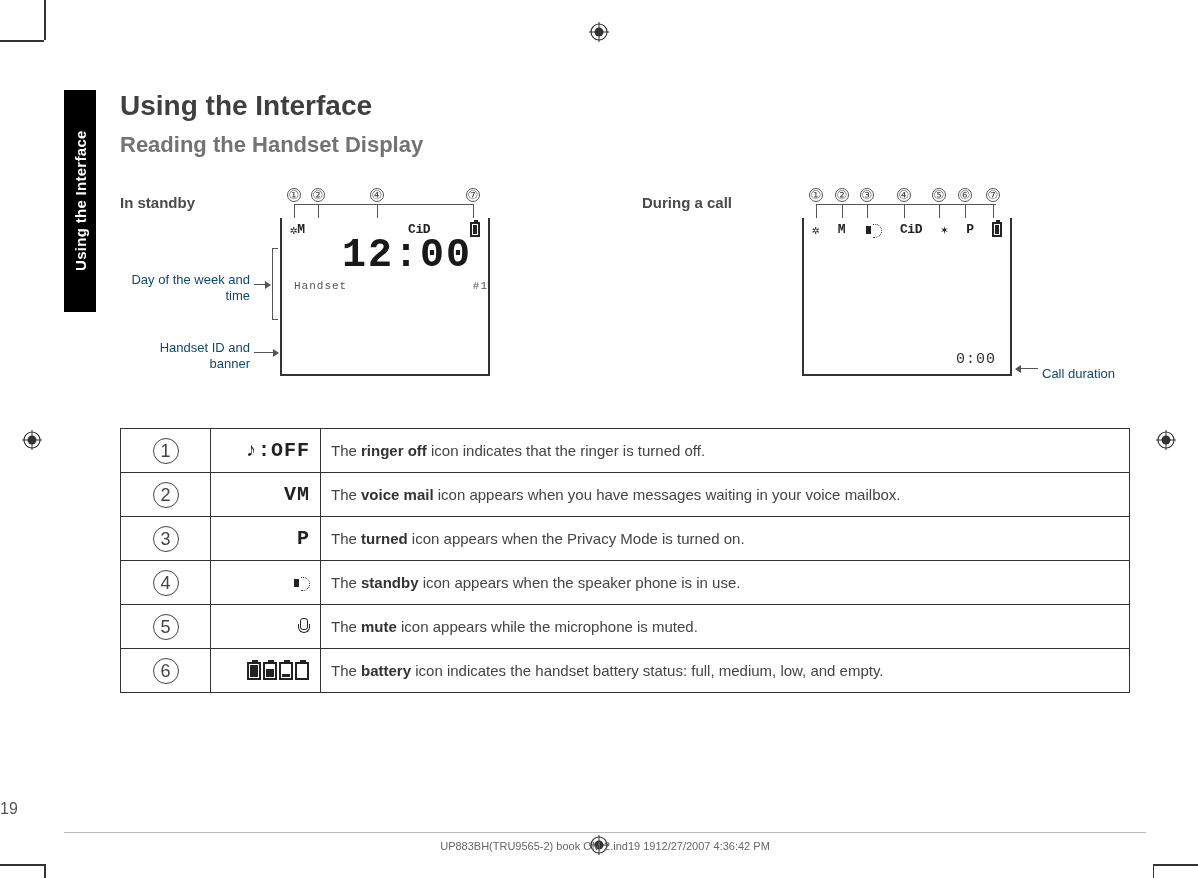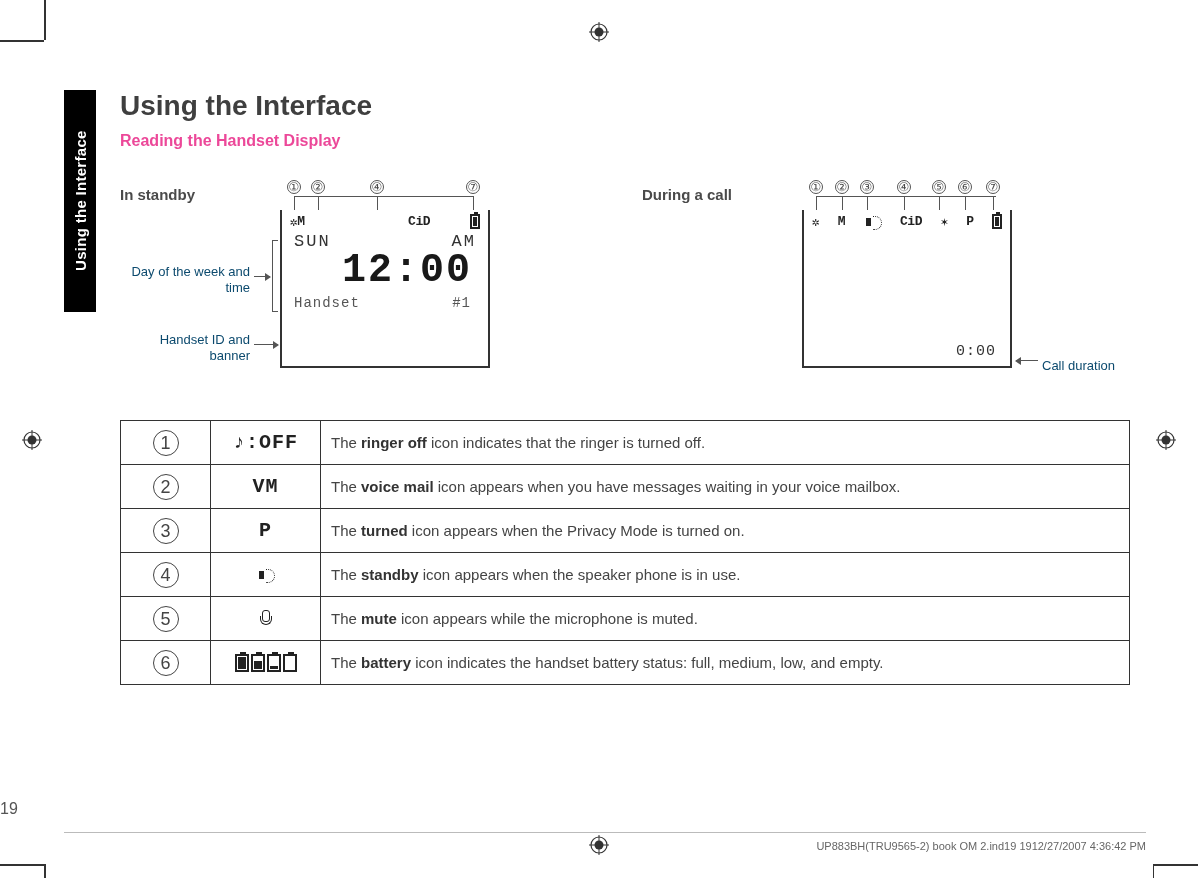--- a/index.html
+++ b/index.html
@@ -46,21 +46,21 @@
     display: flex; align-items: center; justify-content: center;
     letter-spacing: 0.3px;
   }
 
   .content {
     position: absolute;
     left: 120px; top: 90px;
     width: 1010px;
   }
   h1.title { font-size: 28px; font-weight: bold; margin: 0 0 10px 0; color:#3f3f3f;}
-  h2.subtitle { font-size: 16px; font-weight: bold; margin: 0 0 30px 0; color:#ec4899;}
+  h2.subtitle { font-size: 22px; font-weight: bold; margin: 0 0 30px 0; color:#737373;}
 
   .displays-row {
     display: flex;
     gap: 34px;
     margin-bottom: 30px;
     position: relative;
     height: 210px;
   }
 
   .display-group { position: relative; flex: 1; }
@@ -137,22 +137,22 @@
     font-weight: bold;
     text-align: center;
     letter-spacing: 2px;
     color: #222;
     font-family: "Courier New", monospace;
     margin-top: -2px;
     line-height: 1;
   }
   .lcd-dots { filter: contrast(1.1); margin-left: 44px; }
   .lcd-banner {
-    padding: 4px 17px 0 12px;
-    font-size: 14px;
+    padding: 4px 0 0 12px;
+    font-size: 11px;
     color: #555;
     font-family: "Courier New", monospace;
     letter-spacing: 1px;
     display: flex;
     justify-content: space-between;
   }
   .lcd-talk {
     padding: 4px 12px;
     font-size: 17px;
     color: #777;
@@ -235,21 +235,21 @@
   .legend td.numcell .circ {
     display: inline-block;
     width: 26px; height: 26px;
     border: 1.8px solid #444;
     border-radius: 50%;
     line-height: 24px;
     font-size: 18px;
   }
   .legend td.iconcell {
     width: 110px;
-    text-align: center;
+    text-align: right;
     font-family: "Courier New", monospace;
     font-size: 20px;
     font-weight: bold;
     letter-spacing: 1px;
     color: #222;
   }
   .legend td.desc b { color: #333; }
 
   .pagenum {
     position: absolute;
@@ -259,21 +259,21 @@
     font-size: 16px;
     color: #555;
   }
   .footer {
     position: absolute;
     left: 64px; right: 52px;
     top: 840px;
     font-size: 11px;
     color: #666;
     display: flex;
-    justify-content: flex-end;
+    justify-content: center;
   }
   .footer-border {
     position: absolute;
     left: 64px; right: 52px;
     top: 832px;
     height: 1px;
     background: #bbb;
   }
 
   
@@ -396,24 +396,20 @@
       <div class="annot handsetid">Handset ID and banner</div>
       <div class="arrow-r" style="top:164px;left:134px;width:24px;"></div>
 
       <div class="lcd standby">
         <div class="lcd-icons-row">
           <span>✲</span>
           <span>M</span>
           <span style="flex:1"></span>
           <span style="margin-right:40px;">CiD</span>
           <span><span class="batt-single"></span></span>
-        </div>
-        <div class="lcd-line">
-          <span>SUN</span>
-          <span>AM</span>
         </div>
         <div class="lcd-bigtime lcd-dots">12:00</div>
         <div class="lcd-banner">
           <span>Handset</span>
           <span>#1</span>
         </div>
       </div>
     </div>
 
     <div class="display-group" style="flex:1;">

